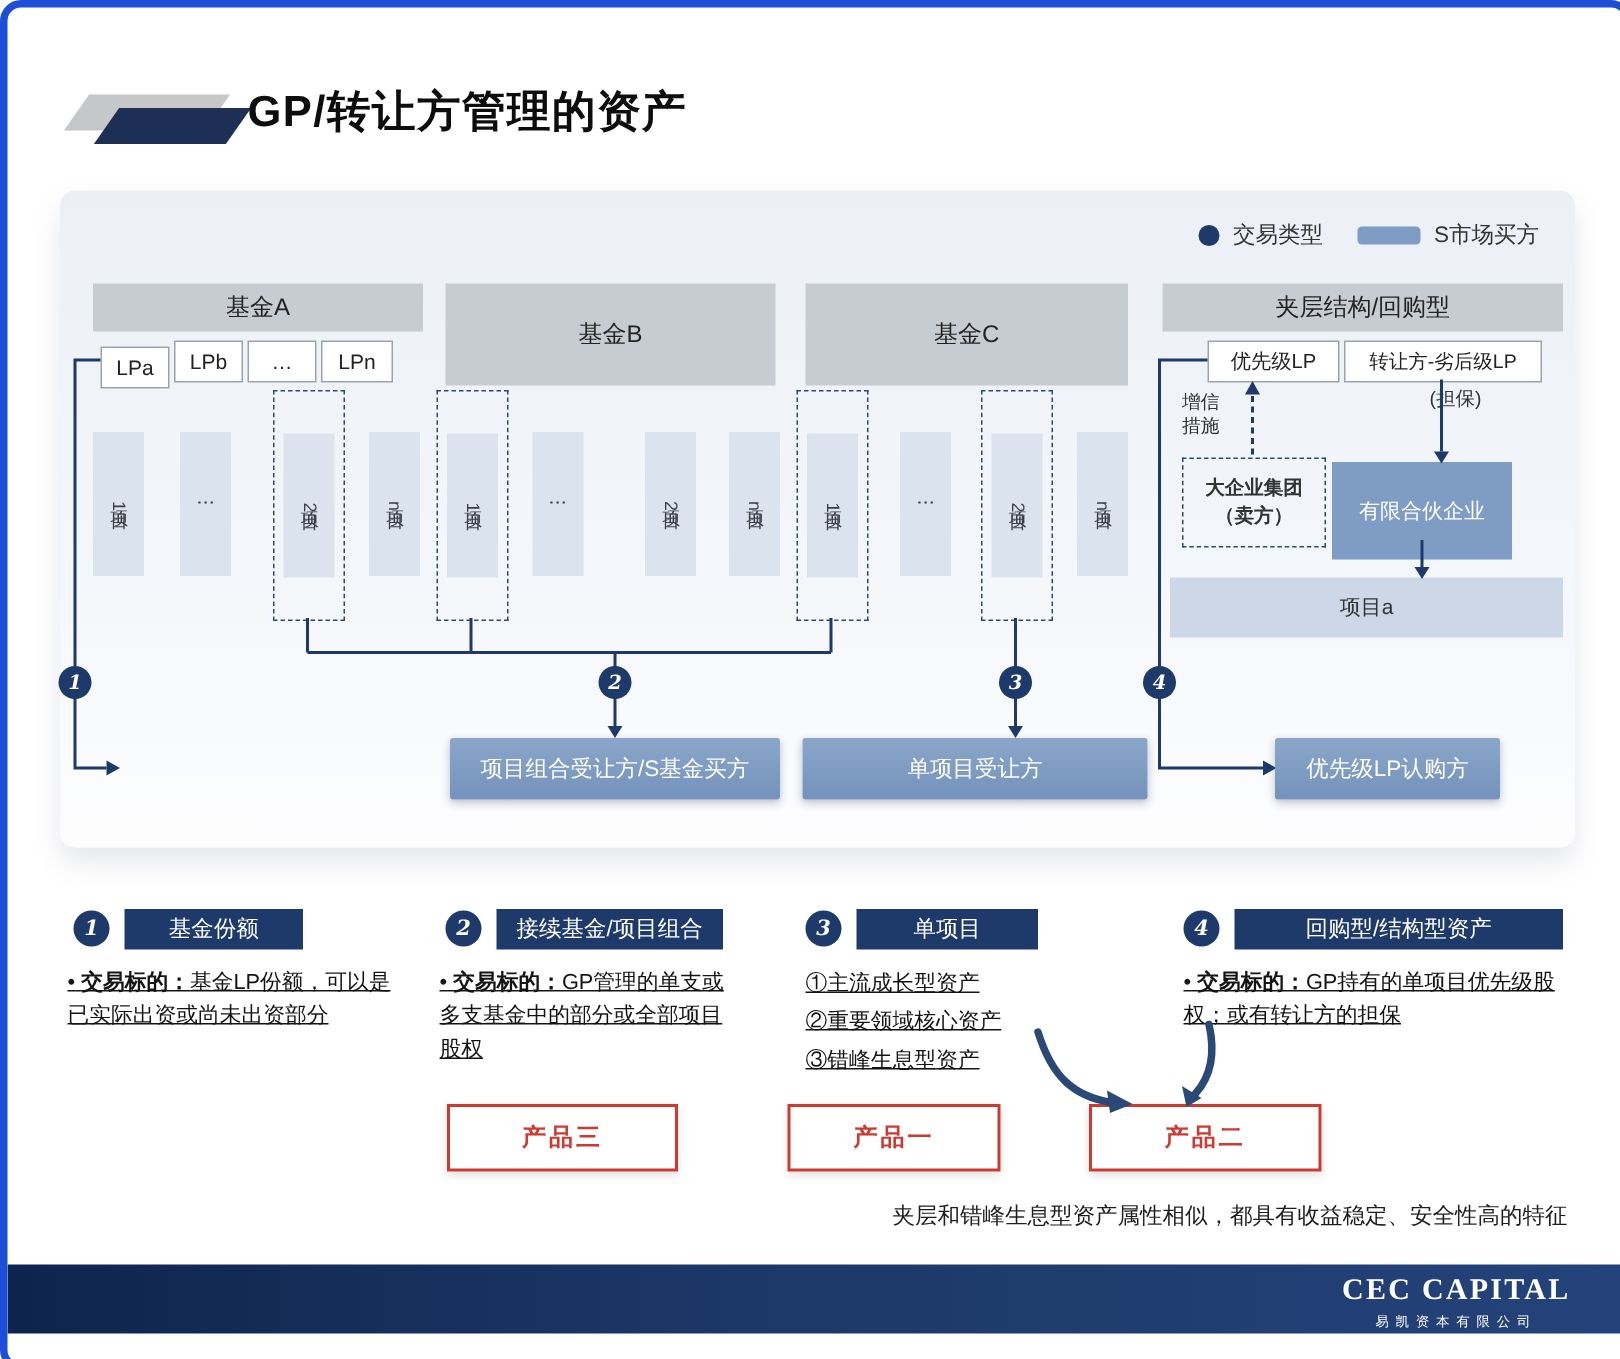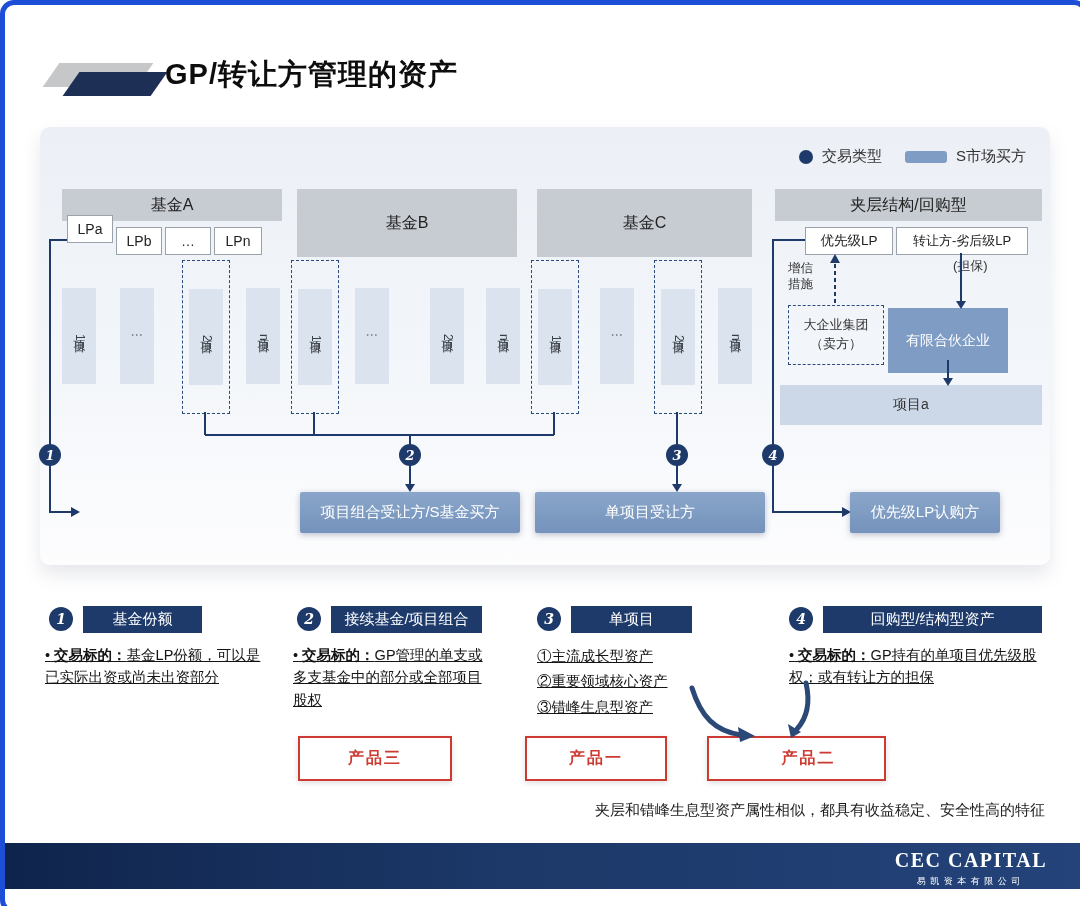--- a/index.html
+++ b/index.html
@@ -19,21 +19,21 @@
   .legend-dot{width:14px;height:14px;border-radius:50%;background:#1d3a6b;}
   .legend-bar{width:42px;height:12px;border-radius:3px;background:#7f9dc4;margin-left:14px;}
   .legend-label{font-size:15px;color:#333;}
   .fund-header{background:#c7cbd2;color:#222;font-size:16px;}
   .lp-box{background:#fff;border:1px solid #9aa2ac;font-size:14px;color:#222;}
   .proj-wrap{width:46px;height:152px;top:133px;display:flex;align-items:center;justify-content:center;}
   .proj-wrap.dashed{border:1.5px dashed #2a4a7c;}
   .proj-box{width:34px;height:96px;background:#dbe3ee;color:#3a3f46;font-size:12px;writing-mode:vertical-rl;text-orientation:mixed;letter-spacing:2px;display:flex;align-items:center;justify-content:center;}
   .steel-box{background:#7f9dc4;color:#fff;font-size:14px;}
   .lightblue-box{background:#ccd8e8;color:#333;font-size:14px;}
-  .dashed-box{border:1.5px dashed #2a4a7c;color:#333;font-size:13px;line-height:1.45;}
+  .dashed-box{border:1.5px dashed #2a4a7c;color:#333;font-size:13px;line-height:1.45;font-weight:bold;}
   .buyer{top:365px;height:41px;background:linear-gradient(180deg,#8aa6ca,#7492bb);color:#fff;font-size:15px;border-radius:2px;box-shadow:0 2px 6px rgba(20,40,80,.28);z-index:4;}
   .badge{width:22px;height:22px;border-radius:50%;background:#1d3a6b;color:#fff;font-family:"DejaVu Serif",serif;font-style:italic;font-weight:bold;font-size:13px;z-index:6;}
   .badge.big{width:24px;height:24px;font-size:14px;}
   .lines{left:0;top:0;z-index:2;pointer-events:none;}
   .lines path{stroke:#1d3a6b;stroke-width:2;fill:none;}
   .lines polygon{fill:#1d3a6b;}
   .small-label{font-size:12.5px;color:#333;line-height:1.25;}
   
   .cat-bar{top:601px;height:27px;background:#1d3a6b;color:#fff;font-size:15px;z-index:2;text-align:right;}
   .cat-text{top:639px;font-size:14.5px;color:#141414;line-height:1.55;text-decoration:underline;}
@@ -60,21 +60,21 @@
   <div class="abs panel">
 
     <div class="abs legend">
       <span class="legend-dot"></span>
       <span class="legend-label">交易类型</span>
       <span class="legend-bar"></span>
       <span class="legend-label">S市场买方</span>
     </div>
 
     <div class="abs ctr fund-header" style="left:22px;top:62px;width:220px;height:32px;">基金A</div>
-    <div class="abs ctr lp-box" style="left:27px;top:88px;width:44px;height:26px;">LPa</div>
+    <div class="abs ctr lp-box" style="left:27px;top:104px;width:44px;height:26px;">LPa</div>
     <div class="abs ctr lp-box" style="left:76px;top:100px;width:44px;height:26px;">LPb</div>
     <div class="abs ctr lp-box" style="left:125px;top:100px;width:44px;height:26px;">…</div>
     <div class="abs ctr lp-box" style="left:174px;top:100px;width:46px;height:26px;">LPn</div>
 
     <div class="abs ctr fund-header" style="left:257px;top:62px;width:220px;height:68px;">基金B</div>
     <div class="abs ctr fund-header" style="left:497px;top:62px;width:215px;height:68px;">基金C</div>
 
     <div class="abs ctr fund-header" style="left:735px;top:62px;width:267px;height:32px;">夹层结构/回购型</div>
     <div class="abs ctr lp-box" style="left:765px;top:100px;width:86px;height:26px;font-size:13.5px;">优先级LP</div>
     <div class="abs ctr lp-box" style="left:856px;top:100px;width:130px;height:26px;font-size:13px;">转让方-劣后级LP</div>
@@ -186,21 +186,21 @@
 
   <div class="abs ctr badge big" style="left:784px;top:602px;">4</div>
   <div class="abs ctr cat-bar" style="left:818px;width:219px;">回购型/结构型资产</div>
   <div class="abs cat-text" style="left:784px;width:256px;">
     <span>•</span>
     <b>交易标的：</b><span>GP持有的单项目优先级股权；或有转让方的担保</span>
   </div>
 
   <div class="abs ctr product" style="left:293px;width:150px;">产品三</div>
   <div class="abs ctr product" style="left:520px;width:138px;">产品一</div>
-  <div class="abs ctr product" style="left:702px;width:151px;padding-left:24px;">产品二</div>
+  <div class="abs ctr product" style="left:721px;width:151px;">产品二</div>
 
   <svg class="abs flow-arrows" width="1078" height="904" viewBox="0 0 1078 904">
     <path d="M687,683 C696,712 710,726 736,730"></path>
     <polygon points="733,722 735,737 750,731"></polygon>
     <path d="M801,678 C806,700 801,714 792,724"></path>
     <polygon points="783,719 796,727 786,733 783,719"></polygon>
   </svg>
 
   <div class="abs note">夹层和错峰生息型资产属性相似，都具有收益稳定、安全性高的特征</div>
 

